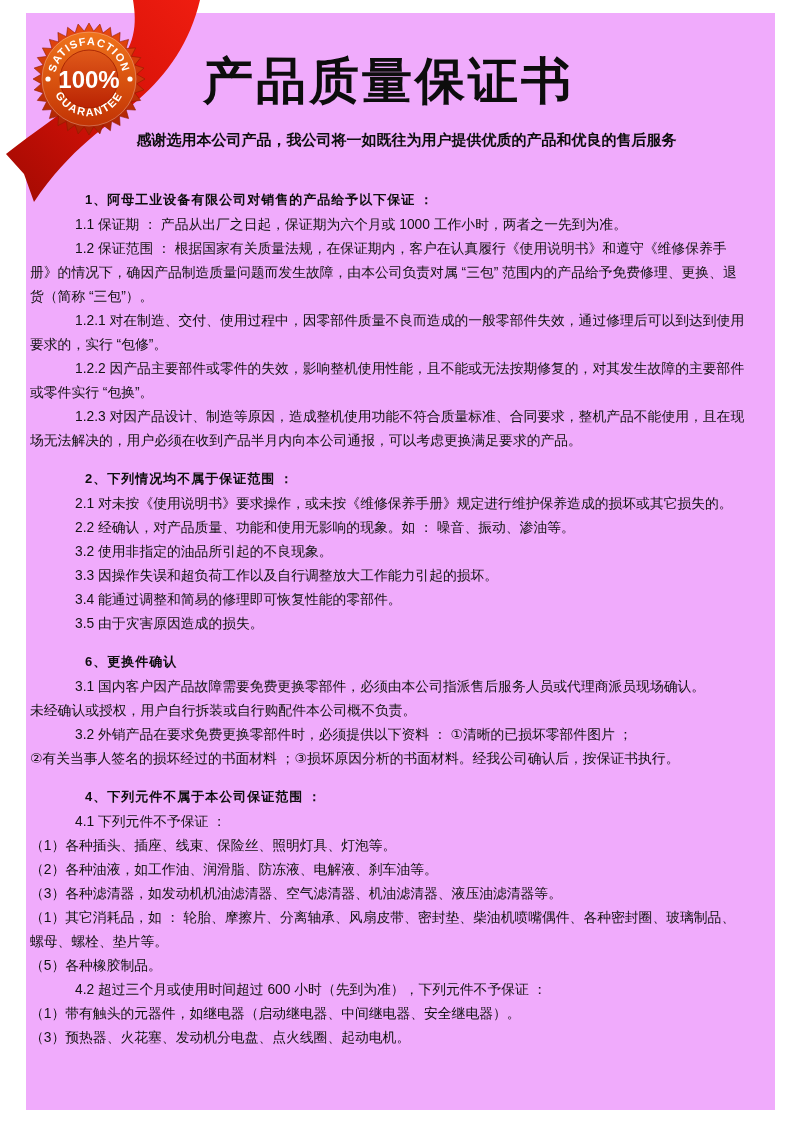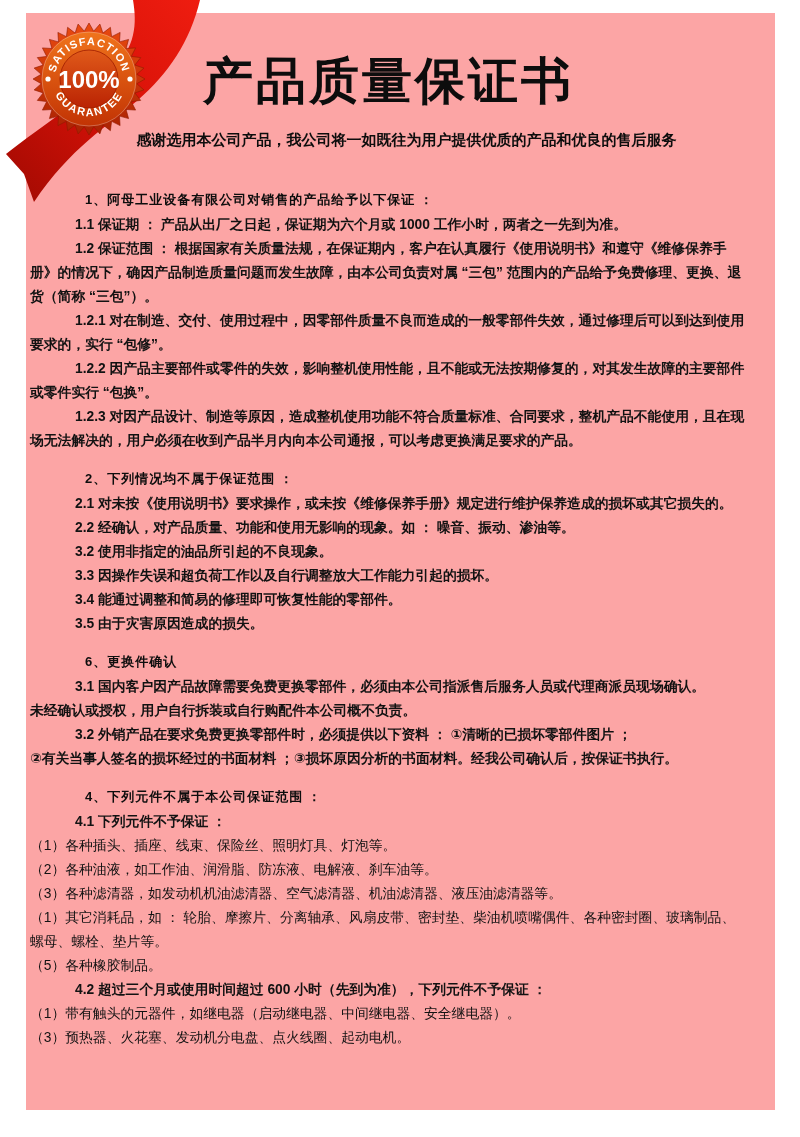--- a/index.html
+++ b/index.html
@@ -4,41 +4,41 @@
 <style>
   html,body{margin:0;padding:0;}
   body{
     width:800px;height:1137px;background:#ffffff;
     font-family:"Liberation Sans","DejaVu Sans",sans-serif;
     color:#121212;
   }
   .page{position:relative;width:800px;height:1137px;background:#ffffff;overflow:hidden;}
   .sheet{
     position:absolute;left:26px;top:13px;width:749px;height:1097px;
-    background:#fca5a5;box-sizing:border-box;
+    background:#f0abfc;box-sizing:border-box;
     padding:34px 28px 16px 4px;
   }
   .title{
     margin:0;text-align:center;
     font-size:50px;line-height:68px;font-weight:bold;
     letter-spacing:3px;color:#0d0d0d;
   }
   .subtitle{
     margin:12px 0 0 0;text-align:center;
     font-size:15px;line-height:26px;font-weight:bold;
     padding-left:36px;color:#0d0d0d;
   }
   .content{margin-top:34px;font-size:13.8px;line-height:24px;}
   .sec{margin:0 0 13px 0;}
   .sec h2{
     margin:0 0 0 55px;font-size:13px;line-height:26px;
     font-weight:bold;letter-spacing:1px;color:#0d0d0d;
   }
   .sec p{margin:0;white-space:pre-line;}
-  .ind{text-indent:45px;font-weight:bold;}
+  .ind{text-indent:45px;}
   .flush{text-indent:0;}
   .badge{
     position:absolute;left:2px;top:0;width:215px;height:222px;z-index:3;
   }
 </style>
 </head>
 <body>
 
 <div class="page">
 

